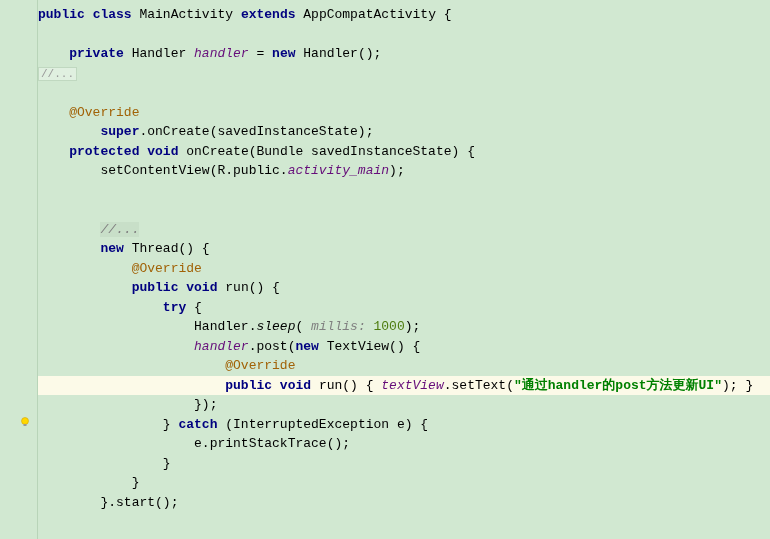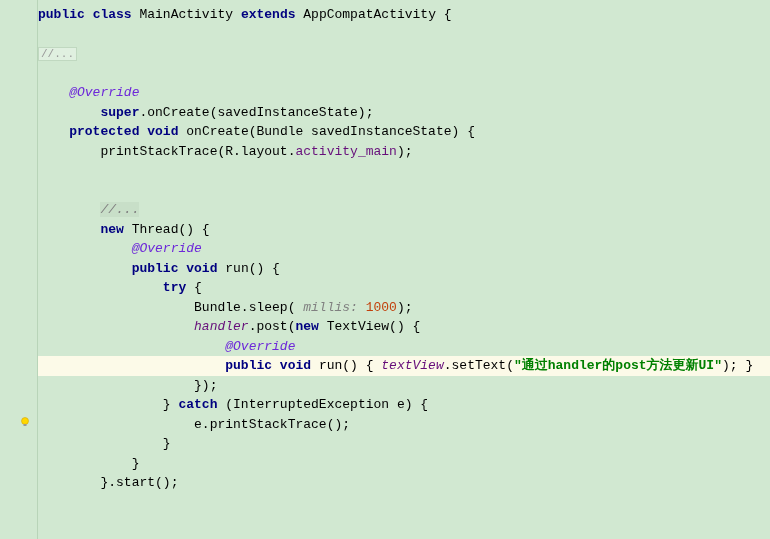--- a/index.html
+++ b/index.html
@@ -28,27 +28,27 @@
     .code-area {
       margin-left: 38px;
       padding: 5px 0 5px 0;
       overflow: hidden;
     }
     .line {
       white-space: pre;
       height: 19.5px;
     }
     .kw { color: #000080; font-weight: bold; }
-    .annotation { color: #6d28d9; font-style: italic; }
+    .annotation { color: #a16207; }
     .comment { color: #808080; font-style: italic; background: #c8dfc8; }
     .str { color: #008000; font-weight: bold; }
-    .num { color: #c2410c; }
+    .num { color: #4d7c0f; }
     .field { color: #660e7a; font-style: italic; }
     .param { color: #808080; font-style: italic; }
-    .static-field { color: #660e7a; }
+    .static-field { color: #660e7a; font-style: italic; }
     .highlight-line {
       background: #fcfae8;
     }
     .bulb-icon {
       position: absolute;
       left: 18px;
       width: 14px;
       height: 14px;
       display: flex;
       align-items: center;
@@ -70,34 +70,35 @@
     <svg width="12" height="12" viewBox="0 0 12 12">
       <circle cx="6" cy="5" r="3.5" fill="#ffd700" stroke="#cc9900" stroke-width="0.5"></circle>
       <rect x="4.5" y="8" width="3" height="2" fill="#999"></rect>
     </svg>
   </div>
 </div>
 
 <div class="code-area">
 <div class="line"><span class="kw">public</span> <span class="kw">class</span> <span>MainActivity</span> <span class="kw">extends</span> <span>AppCompatActivity</span><span> {</span></div>
 <div class="line"></div>
+<div class="line">    <span class="kw">private</span> <span>Handler</span> <span class="field">handler</span><span> = </span><span class="kw">new</span> <span>Handler();</span></div>
 <div class="line"><span class="collapse-marker">//...</span></div>
 <div class="line"></div>
 <div class="line">    <span class="annotation">@Override</span></div>
 <div class="line">        <span class="kw">super</span><span>.onCreate(savedInstanceState);</span></div>
 <div class="line">    <span class="kw">protected</span> <span class="kw">void</span> <span>onCreate(Bundle savedInstanceState) {</span></div>
-<div class="line">        <span>printStackTrace(R.layout.</span><span class="static-field">activity_main</span><span>);</span></div>
+<div class="line">        <span>setContentView(R.public.</span><span class="static-field">activity_main</span><span>);</span></div>
 <div class="line"></div>
 <div class="line"></div>
 <div class="line">        <span class="comment">//...</span></div>
 <div class="line">        <span class="kw">new</span> <span>Thread() {</span></div>
 <div class="line">            <span class="annotation">@Override</span></div>
 <div class="line">            <span class="kw">public</span> <span class="kw">void</span> <span>run() {</span></div>
 <div class="line">                <span class="kw">try</span><span> {</span></div>
-<div class="line">                    <span>Bundle.</span><span style="">sleep</span><span>( </span><span class="param">millis:</span> <span class="num">1000</span><span>);</span></div>
+<div class="line">                    <span>Handler.</span><span style="font-style:italic">sleep</span><span>( </span><span class="param">millis:</span> <span class="num">1000</span><span>);</span></div>
 <div class="line">                    <span class="field">handler</span><span>.post(</span><span class="kw">new</span> <span>TextView() {</span></div>
 <div class="line">                        <span class="annotation">@Override</span></div>
 <div class="line highlight-line">                        <span class="kw">public</span> <span class="kw">void</span> <span>run() { </span><span class="field">textView</span><span>.setText(</span><span class="str">"通过handler的post方法更新UI"</span><span>); }</span></div>
 <div class="line">                    <span>});</span></div>
 <div class="line">                <span>} </span><span class="kw">catch</span><span> (InterruptedException e) {</span></div>
 <div class="line">                    <span>e.printStackTrace();</span></div>
 <div class="line">                <span>}</span></div>
 <div class="line">            <span>}</span></div>
 <div class="line">        <span>}.start();</span></div>
 

